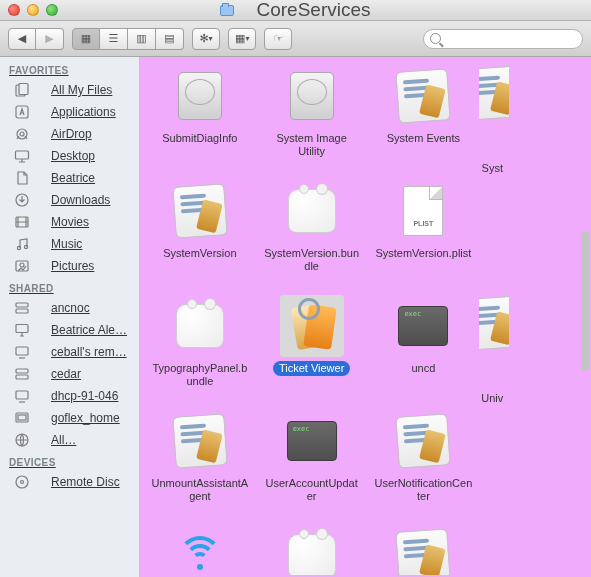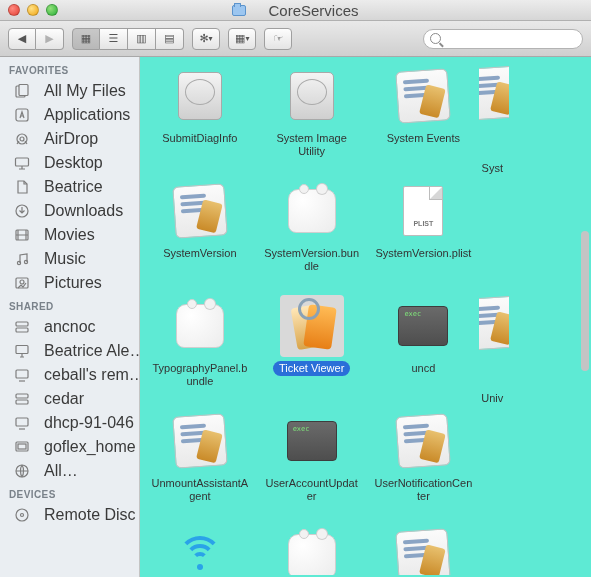--- a/index.html
+++ b/index.html
@@ -5,48 +5,48 @@
 * { box-sizing: border-box; margin: 0; padding: 0; font-family: "Lucida Grande", "Helvetica Neue", sans-serif; }
 body { width: 591px; height: 577px; background: #fff; overflow: hidden; font-size: 11px; color: #333; }
 
 
 .titlebar { height: 21px; background: linear-gradient(#ececec,#d6d6d6); border-bottom: 1px solid #b0b0b0; display: flex; align-items: center; position: relative; }
 .traffic { display: flex; gap: 7px; padding-left: 8px; }
 .tl { width: 12px; height: 12px; border-radius: 50%; border: 1px solid rgba(0,0,0,.2); }
 .tl.close{background:radial-gradient(circle at 35% 35%,#ff8a80,#e33e32);}
 .tl.min{background:radial-gradient(circle at 35% 35%,#ffe083,#f0a513);}
 .tl.zoom{background:radial-gradient(circle at 35% 35%,#93e07a,#27b037);}
-.title { position:absolute; left:0; right:0; text-align:center; font-size:15px; color:#4a4a4a; display:flex; justify-content:center; align-items:center; gap:22px; pointer-events:none;}
+.title { position:absolute; left:0; right:0; text-align:center; font-size:19px; color:#4a4a4a; display:flex; justify-content:center; align-items:center; gap:22px; pointer-events:none;}
 .folder-mini{width:14px;height:11px;background:#9cc6f0;border:1px solid #5b93cc;border-radius:2px;position:relative;}
 .folder-mini::before{content:"";position:absolute;top:-3px;left:1px;width:5px;height:3px;background:#9cc6f0;border:1px solid #5b93cc;border-bottom:none;border-radius:1px 1px 0 0;}
 
 
 .toolbar{height:36px;background:linear-gradient(#e9e9e9,#cfcfcf);border-bottom:1px solid #a8a8a8;display:flex;align-items:center;padding:0 8px;gap:8px;}
 .tbtn-group{display:flex;}
 .tbtn{height:22px;min-width:28px;background:linear-gradient(#fdfdfd,#e4e4e4);border:1px solid #9f9f9f;display:flex;align-items:center;justify-content:center;font-size:11px;color:#555;padding:0 6px;}
 .tbtn:first-child{border-radius:4px 0 0 4px;}
 .tbtn:last-child{border-radius:0 4px 4px 0;}
 .tbtn:not(:first-child){border-left:none;}
 .tbtn.single{border-radius:4px;}
 .tbtn.active{background:linear-gradient(#c8c8c8,#b8b8b8);}
 .search{flex:1;max-width:160px;margin-left:auto;height:20px;border:1px solid #b3b3b3;border-radius:10px;background:#fff;display:flex;align-items:center;padding:0 6px;gap:4px;}
 .search input{border:none;outline:none;font-size:11px;flex:1;background:transparent;}
 .mag{width:11px;height:11px;border:1.5px solid #8a8a8a;border-radius:50%;position:relative;}
 .mag::after{content:"";position:absolute;width:5px;height:1.5px;background:#8a8a8a;right:-4px;bottom:-2px;transform:rotate(45deg);}
 .tri{font-size:8px;color:#555;}
 
 
 .content{display:flex;height:calc(577px - 21px - 36px);}
-.sidebar{width:140px;background:#eaeef2;border-right:1px solid #c4c4c4;overflow:hidden;padding-top:2px;}
+.sidebar{width:140px;background:#eaeef2;border-right:1px solid #c4c4c4;overflow:hidden;padding-top:2px;text-decoration:underline;}
 .section-hdr{font-size:10px;font-weight:bold;color:#7a828a;padding:6px 9px 3px;letter-spacing:.4px;text-transform:uppercase;}
-.side-item{display:flex;align-items:center;gap:14px;padding:3px 9px 3px 14px;color:#3a3a3a;font-size:16px;white-space:nowrap;overflow:hidden;text-overflow:ellipsis;}
+.side-item{display:flex;align-items:center;gap:21px;padding:3px 9px 3px 14px;color:#3a3a3a;font-size:12px;white-space:nowrap;overflow:hidden;text-overflow:ellipsis;}
 .sicon{width:16px;height:16px;display:flex;align-items:center;justify-content:center;flex-shrink:0;}
 .sicon svg{width:16px;height:16px;}
 
-.main{flex:1;position:relative;overflow:hidden;background:#5eead4;}
+.main{flex:1;position:relative;overflow:hidden;background:#f0abfc;}
 .grid{display:grid;grid-template-columns:repeat(4,1fr);grid-auto-rows:115px;padding:4px 0 0 4px;position:relative;overflow:hidden;height:calc(100% - 2px);}
 .item{display:flex;flex-direction:column;align-items:center;justify-content:flex-start;text-align:center;padding-top:4px;}
 .icn{width:64px;height:62px;display:flex;align-items:center;justify-content:center;border-radius:4px;}
 .item.selected .icn{background:#d9d9d9;}
 .label{font-size:11px;color:#333;margin-top:4px;line-height:13px;max-width:110px;word-wrap:break-word;padding:1px 6px;border-radius:8px;}
 .item.selected .label{background:#2a6fd8;color:#fff;}
 .partial{width:30px;overflow:hidden;}
 .partial .label{text-align:left;padding-left:2px;margin-top:41px;}
 
 

